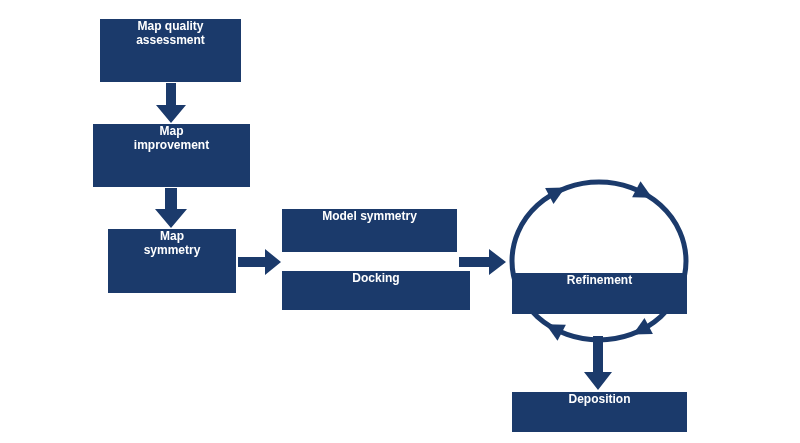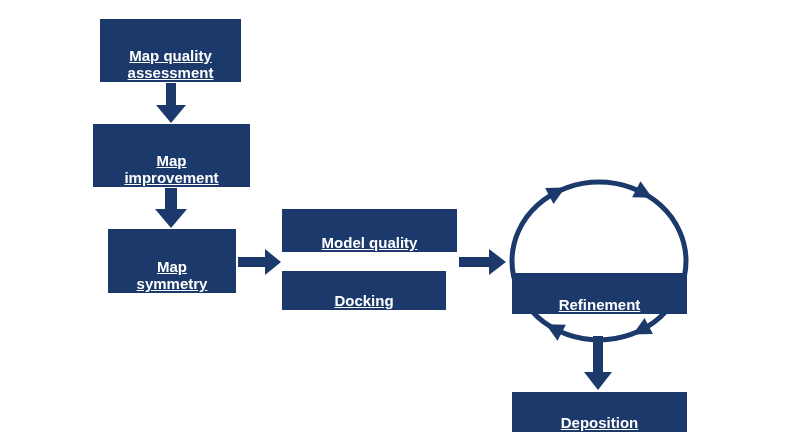--- a/index.html
+++ b/index.html
@@ -26,29 +26,28 @@
     z-index: 1;
   }
   .arrow-shape { fill: var(--arrow); }
   .cycle-ring { fill: none; stroke: var(--arrow); stroke-width: 5; }
   .node {
     position: absolute;
     z-index: 2;
     background: var(--box-fill);
     color: var(--text);
     display: flex;
-    align-items: flex-end;
+    align-items: flex-start;
     justify-content: center;
     text-align: center;
-    font-size: 15px;
+    font-size: 12px;
     font-weight: 600;
     line-height: 1.18;
     white-space: pre-line;
     box-sizing: border-box;
-    text-decoration: underline;
   }
 </style>
 </head>
 <body>
 
 <div class="canvas">
 
   <svg class="flow-svg" width="800" height="443" viewBox="0 0 800 443">
 
     <ellipse class="cycle-ring" cx="599" cy="261" rx="87" ry="79"></ellipse>
@@ -74,24 +73,24 @@
     <span>Map
 improvement</span>
   </div>
 
   <div class="node" style="left:108px; top:229px; width:128px; height:64px;">
     <span>Map
 symmetry</span>
   </div>
 
   <div class="node" style="left:282px; top:209px; width:175px; height:43px;">
-    <span>Model quality</span>
+    <span>Model symmetry</span>
   </div>
 
-  <div class="node" style="left:282px; top:271px; width:164px; height:39px;">
+  <div class="node" style="left:282px; top:271px; width:188px; height:39px;">
     <span>Docking</span>
   </div>
 
 
   <div class="node" style="left:512px; top:273px; width:175px; height:41px;">
     <span>Refinement</span>
   </div>
 
   <div class="node" style="left:512px; top:392px; width:175px; height:40px;">
     <span>Deposition</span>

